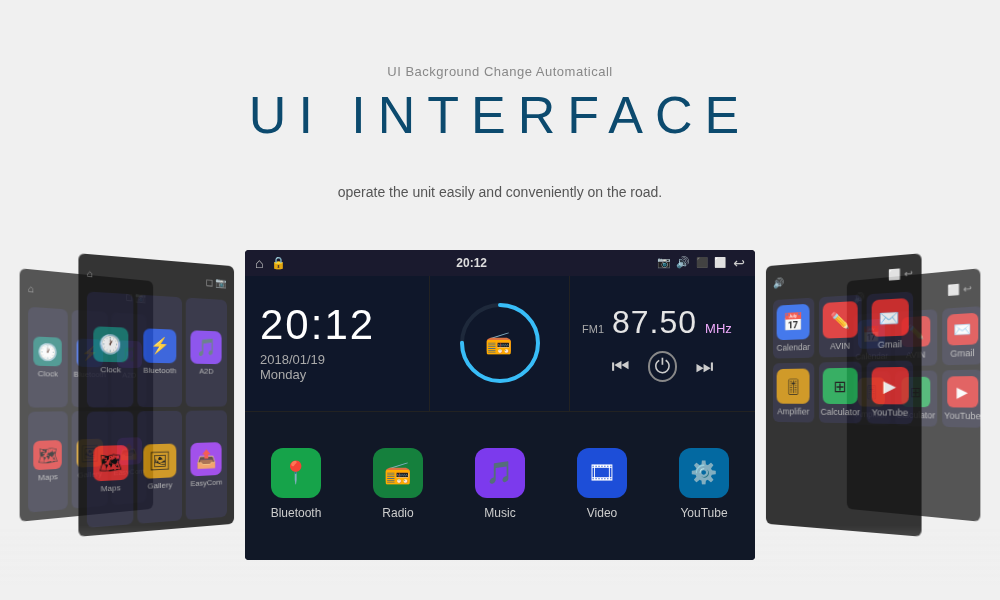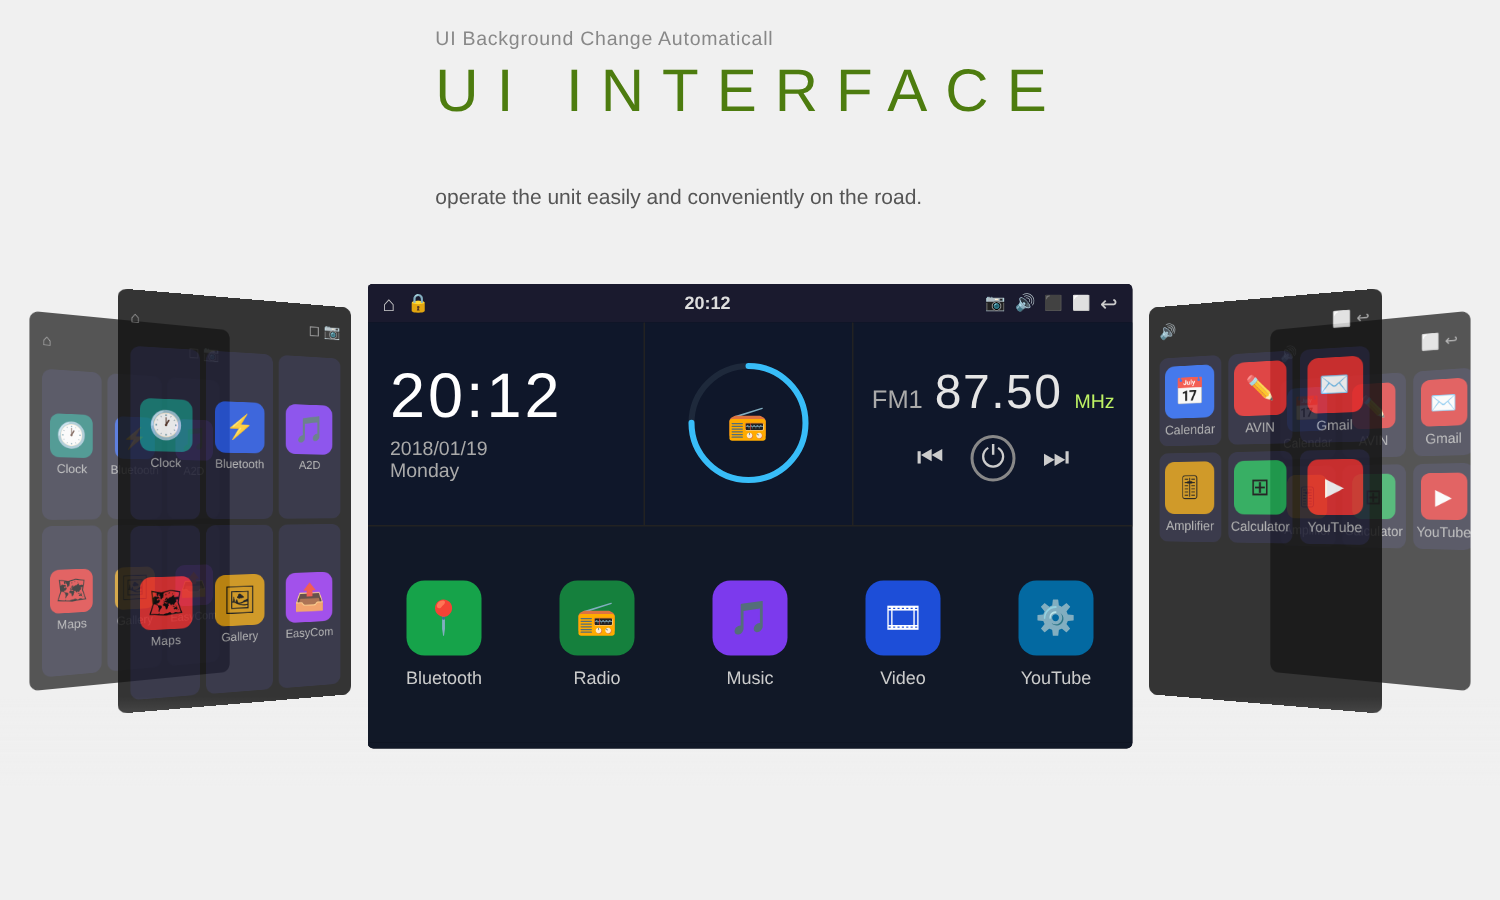--- a/index.html
+++ b/index.html
@@ -8,35 +8,37 @@
       height: 600px;
       background: #f0f0f0;
       font-family: 'Arial', sans-serif;
       overflow: hidden;
       display: flex;
       flex-direction: column;
       align-items: center;
     }
 
     .top-section {
+      text-align: center;
       padding: 18px 0 10px;
+      margin-top: 46px;
     }
 
     .subtitle {
       font-size: 13px;
       color: #888;
       letter-spacing: 0.5px;
       margin-bottom: 6px;
     }
 
     .main-title {
-      font-size: 40px;
+      font-size: 52px;
       font-weight: 300;
       letter-spacing: 12px;
-      color: #4d7c0f;
+      color: #0c4a6e;
       margin-bottom: 12px;
     }
 
     .description {
       font-size: 14px;
       color: #555;
       line-height: 1.7;
       max-width: 680px;
       margin: 0 auto;
     }
@@ -224,34 +226,34 @@
     }
 
     .fm-top {
       display: flex;
       align-items: baseline;
       gap: 8px;
       margin-bottom: 10px;
     }
 
     .fm-label {
-      font-size: 17px;
+      font-size: 11px;
       color: #aaa;
     }
 
     .fm-freq {
       font-size: 32px;
       color: #e5e5e5;
       font-weight: 300;
       letter-spacing: 1px;
     }
 
     .fm-unit {
       font-size: 13px;
-      color: #bef264;
+      color: #f0abfc;
     }
 
     .fm-controls {
       display: flex;
       gap: 18px;
       align-items: center;
       justify-content: center;
     }
 
     .fm-btn {

